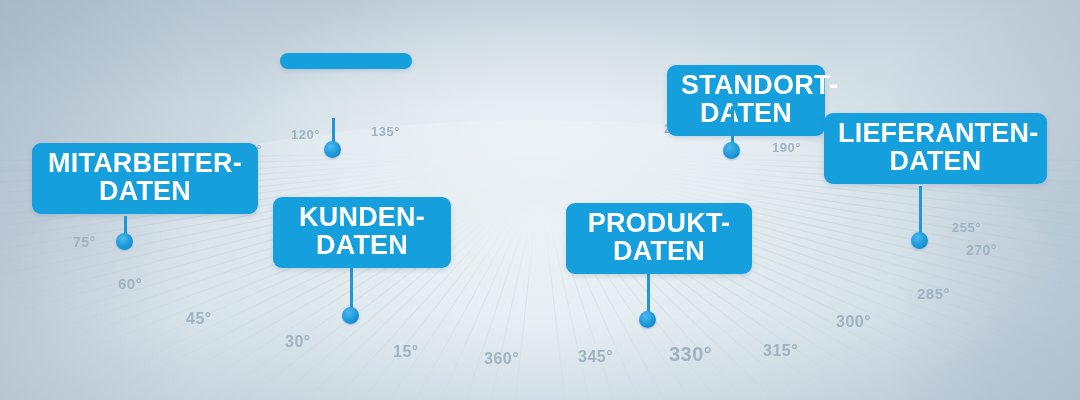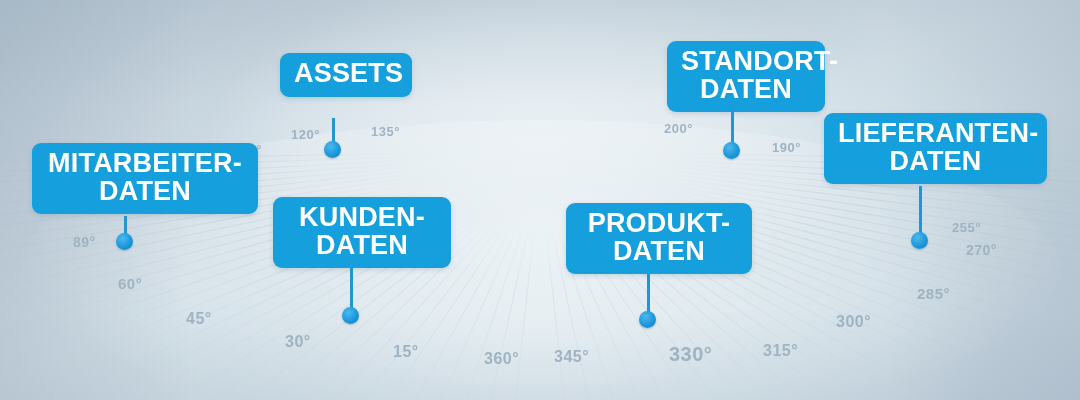--- a/index.html
+++ b/index.html
@@ -193,56 +193,55 @@
   <div class="deg" style="left:291px;top:127px;font-size:13px;">120°</div>
   <div class="deg" style="left:371px;top:124px;font-size:13px;">135°</div>
   <div class="deg" style="left:664px;top:121px;font-size:13px;">200°</div>
   <div class="deg" style="left:772px;top:140px;font-size:13px;">190°</div>
   <div class="deg" style="left:952px;top:208px;font-size:13px;margin-top:12px;">255°</div>
   <div class="deg" style="left:966px;top:242px;font-size:14px;">270°</div>
   <div class="deg" style="left:917px;top:285px;font-size:15px;">285°</div>
   <div class="deg" style="left:836px;top:313px;font-size:16px;">300°</div>
   <div class="deg" style="left:763px;top:342px;font-size:16px;">315°</div>
   <div class="deg" style="left:669px;top:343px;font-size:20px;">330°</div>
-  <div class="deg" style="left:554px;top:348px;font-size:16px;">345°</div>
+  <div class="deg" style="left:578px;top:348px;font-size:16px;">345°</div>
   <div class="deg" style="left:484px;top:350px;font-size:16px;">360°</div>
   <div class="deg" style="left:393px;top:343px;font-size:16px;">15°</div>
   <div class="deg" style="left:285px;top:333px;font-size:16px;">30°</div>
   <div class="deg" style="left:186px;top:310px;font-size:16px;">45°</div>
   <div class="deg" style="left:118px;top:275px;font-size:15px;">60°</div>
-  <div class="deg" style="left:73px;top:234px;font-size:14px;">89°</div>
+  <div class="deg" style="left:73px;top:234px;font-size:14px;">75°</div>
 
   <div class="callout">
     <div class="box" style="left:32px;top:143px;width:198px;">
       <span>MITARBEITER-</span>
       <span class="l2">DATEN</span>
     </div>
     <div class="stem" style="left:124px;top:216px;height:28px;"></div>
     <div class="dot" style="left:116px;top:233px;"></div>
   </div>
 
   <div class="callout">
     <div class="box" style="left:280px;top:53px;width:104px;">
-      <span class="l2">ASSETS</span>
     </div>
     <div class="stem" style="left:332px;top:118px;height:29px;"></div>
     <div class="dot" style="left:324px;top:141px;"></div>
   </div>
 
   <div class="callout">
     <div class="box" style="left:273px;top:197px;width:150px;">
       <span>KUNDEN-</span>
       <span class="l2">DATEN</span>
     </div>
     <div class="stem" style="left:350px;top:268px;height:45px;"></div>
     <div class="dot" style="left:342px;top:307px;"></div>
   </div>
 
   <div class="callout">
-    <div class="box" style="left:667px;top:41px;width:130px;">
+    <div class="box" style="left:667px;top:65px;width:130px;">
       <span>STANDORT-</span>
       <span class="l2">DATEN</span>
     </div>
     <div class="stem" style="left:731px;top:106px;height:42px;"></div>
     <div class="dot" style="left:723px;top:142px;"></div>
   </div>
 
   <div class="callout">
     <div class="box" style="left:824px;top:113px;width:195px;">
       <span>LIEFERANTEN-</span>

